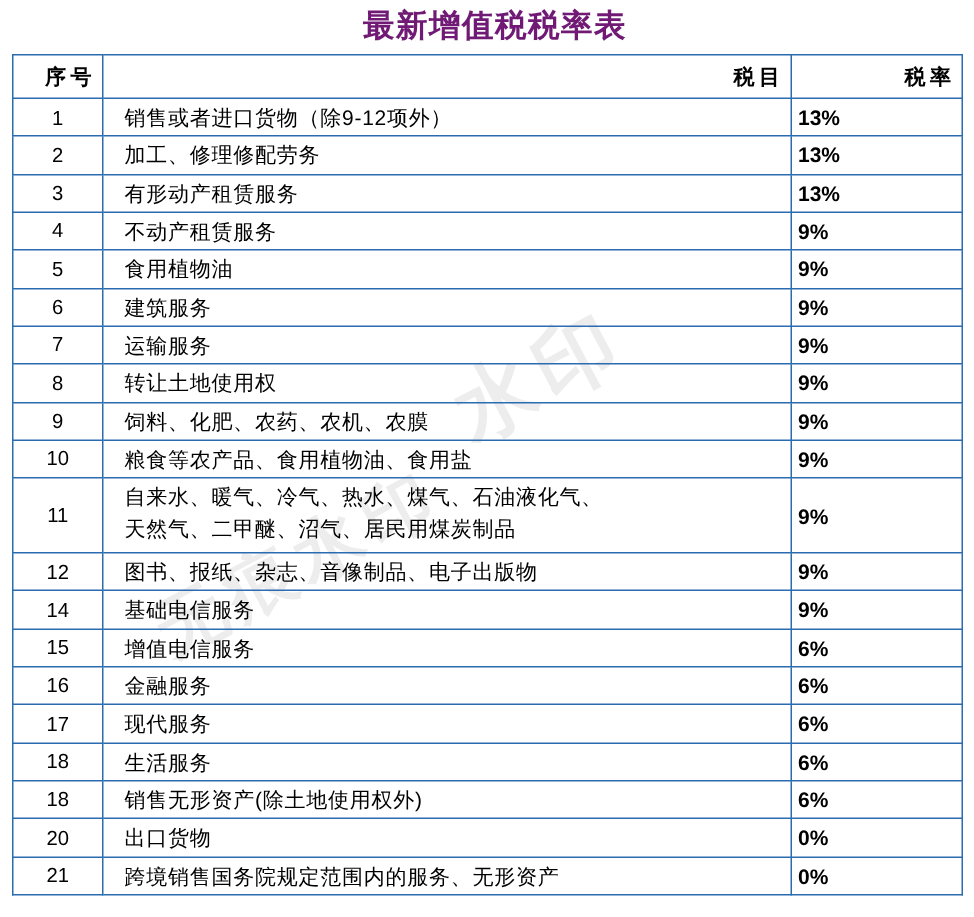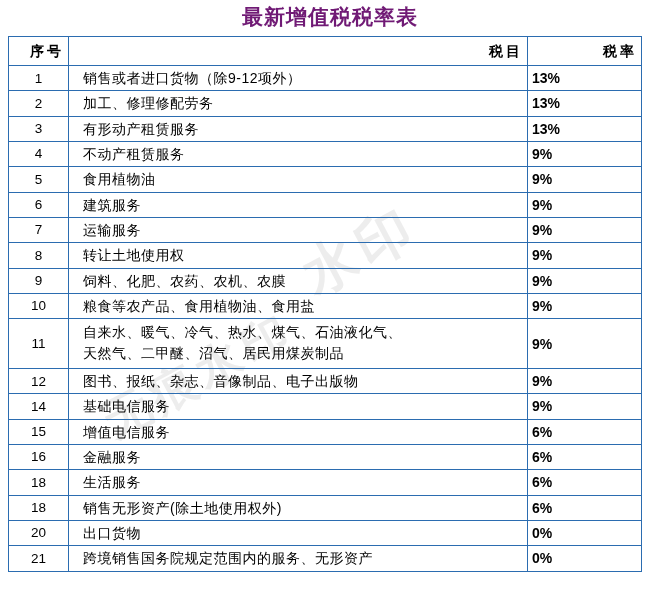--- a/index.html
+++ b/index.html
@@ -206,20 +206,25 @@
         <td class="idx">15</td>
         <td class="item">增值电信服务</td>
         <td class="rate">6%</td>
       </tr>
       <tr class="row">
         <td class="idx">16</td>
         <td class="item">金融服务</td>
         <td class="rate">6%</td>
       </tr>
       <tr class="row">
+        <td class="idx">17</td>
+        <td class="item">现代服务</td>
+        <td class="rate">6%</td>
+      </tr>
+      <tr class="row">
         <td class="idx">18</td>
         <td class="item">生活服务</td>
         <td class="rate">6%</td>
       </tr>
       <tr class="row">
         <td class="idx">18</td>
         <td class="item">销售无形资产(除土地使用权外)</td>
         <td class="rate">6%</td>
       </tr>
       <tr class="row">

